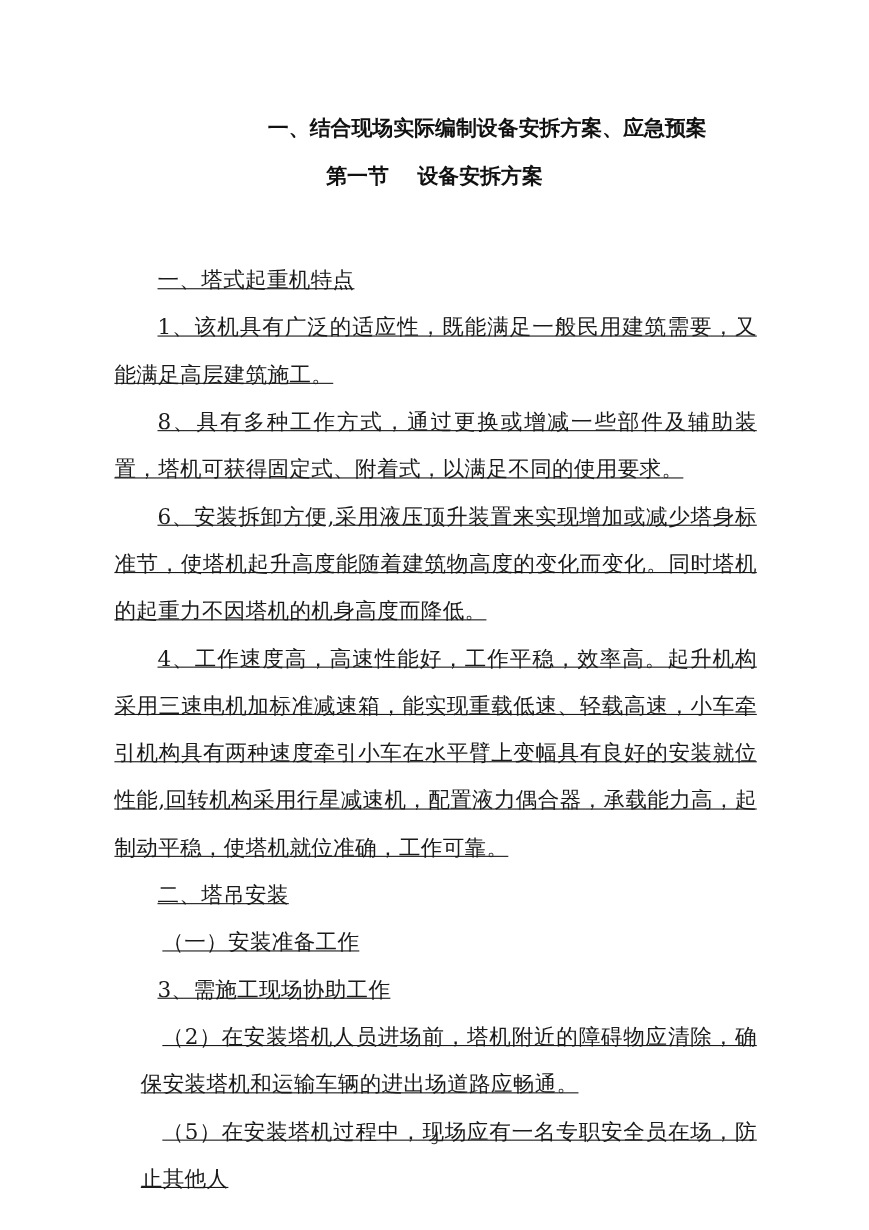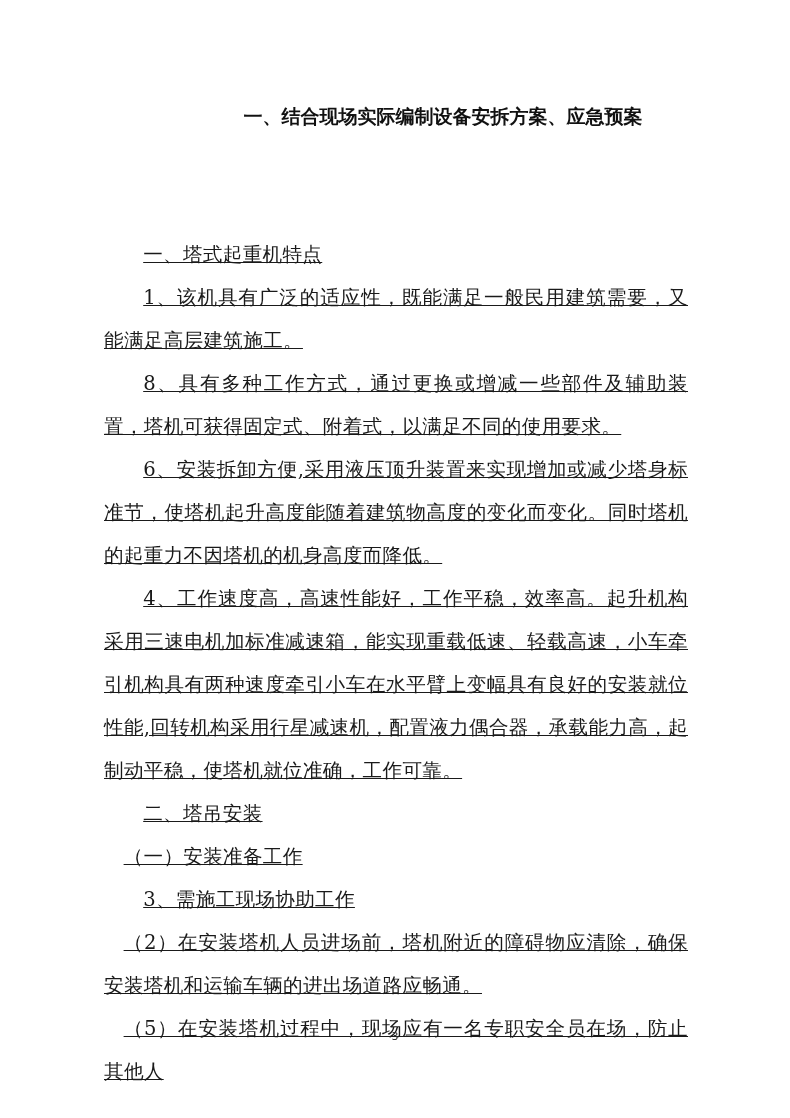--- a/index.html
+++ b/index.html
@@ -46,40 +46,43 @@
       line-height: 43px;
       text-decoration: underline;
     }
     .para {
       margin: 0;
       text-align: justify;
       text-align-last: left;
       letter-spacing: 0.3px;
     }
     .indent2 { text-indent: 2em; }
-    .indent1 { text-indent: 1em; }
+    .indent1 { text-indent: 1em; margin-left: 24px; }
 
     .page-number {
       position: absolute;
       left: 0;
       width: 790px;
       top: 1030px;
       text-align: center;
       font-family: "DejaVu Sans", "Liberation Sans", sans-serif;
       font-size: 11px;
       color: #333;
     }
   </style>
 </head>
 <body>
 
 <div class="page">
 
   <div class="title t1">一、结合现场实际编制设备安拆方案、应急预案</div>
 
+  <div class="title t2">
+    <span>第一节</span><span class="sp"></span><span>设备安拆方案</span>
+  </div>
 
   <div class="body-text">
     <p class="para indent2">一、塔式起重机特点</p>
     <p class="para indent2">1、该机具有广泛的适应性，既能满足一般民用建筑需要，又能满足高层建筑施工。</p>
     <p class="para indent2">8、具有多种工作方式，通过更换或增减一些部件及辅助装置，塔机可获得固定式、附着式，以满足不同的使用要求。</p>
     <p class="para indent2">6、安装拆卸方便,采用液压顶升装置来实现增加或减少塔身标准节，使塔机起升高度能随着建筑物高度的变化而变化。同时塔机的起重力不因塔机的机身高度而降低。</p>
     <p class="para indent2">4、工作速度高，高速性能好，工作平稳，效率高。起升机构采用三速电机加标准减速箱，能实现重载低速、轻载高速，小车牵引机构具有两种速度牵引小车在水平臂上变幅具有良好的安装就位性能,回转机构采用行星减速机，配置液力偶合器，承载能力高，起制动平稳，使塔机就位准确，工作可靠。</p>
     <p class="para indent2">二、塔吊安装</p>
     <p class="para indent1">（一）安装准备工作</p>
     <p class="para indent2">3、需施工现场协助工作</p>

